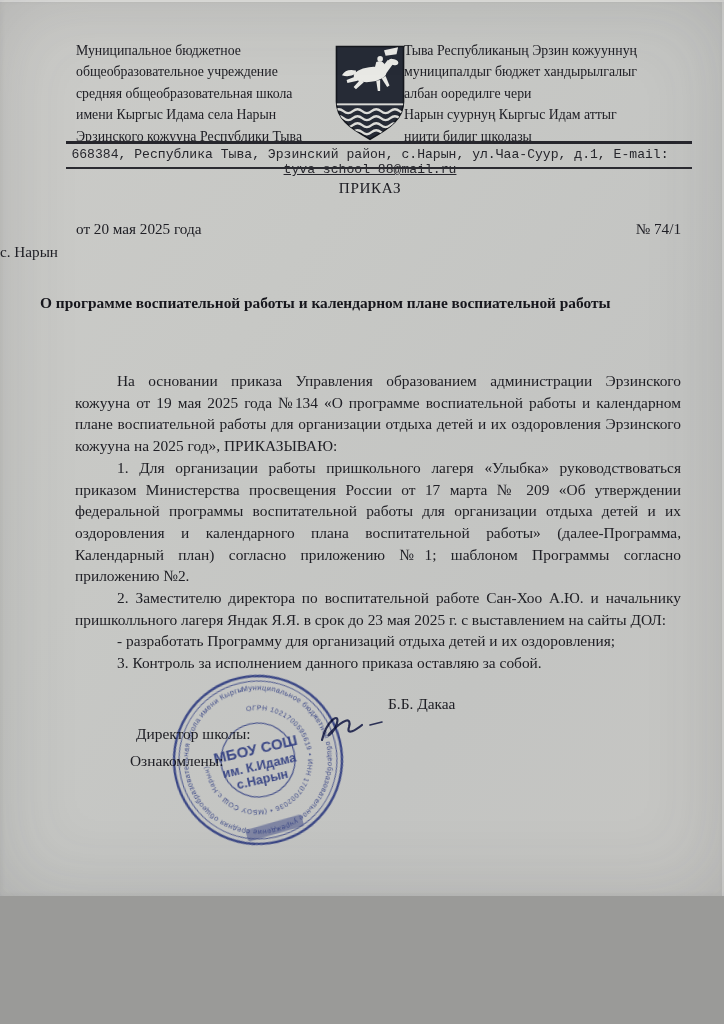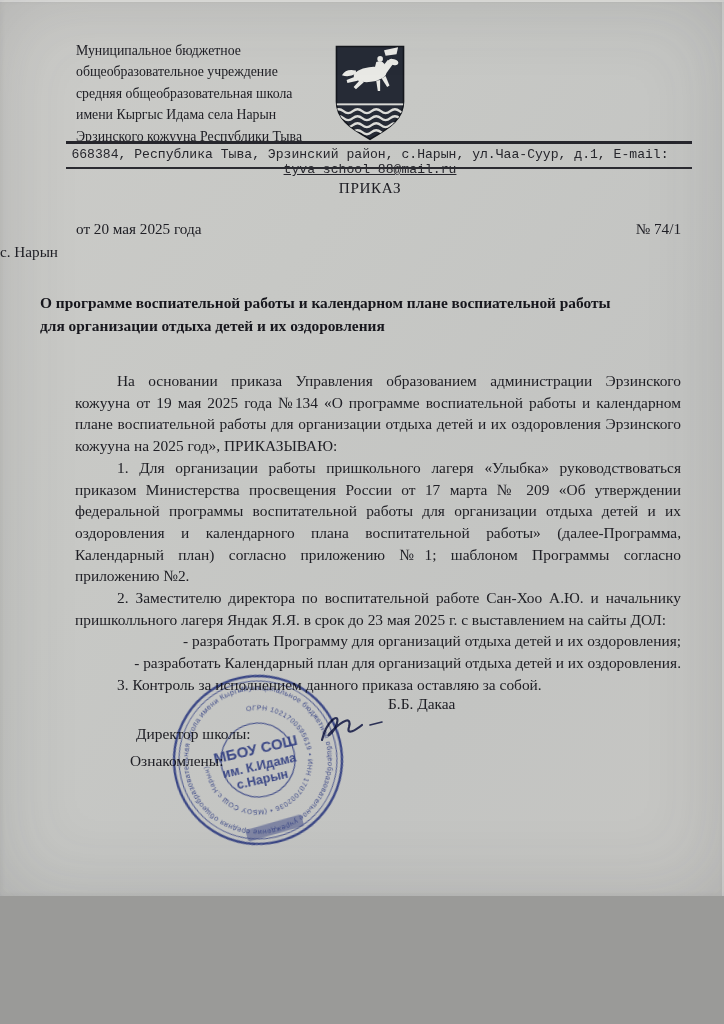--- a/index.html
+++ b/index.html
@@ -32,21 +32,21 @@
   .date-line{position:absolute;left:76px;top:220px;font-size:15.2px;}
   .doc-number{position:absolute;right:43px;top:220px;font-size:15.2px;}
   .place{position:absolute;left:0;top:243px;width:100%;text-align:left;font-size:15.2px;}
 
   .subject{position:absolute;left:40px;top:292px;width:644px;text-align:left;
     font-weight:bold;font-size:15.4px;line-height:22.5px;color:#17171d;}
 
   .body-text{position:absolute;left:75px;top:370px;width:606px;
     font-size:15.4px;line-height:21.7px;text-align:justify;}
   .body-text p{margin:0;text-indent:42px;}
-  .body-text p.sub{text-align:right;}
+  .body-text p.sub{text-align:left;}
 
   .sig-role{position:absolute;left:136px;top:725px;font-size:15.4px;}
   .sig-name{position:absolute;left:388px;top:695px;font-size:15.4px;}
   .sig-ack{position:absolute;left:130px;top:752px;font-size:15.4px;}
   .sig-script{position:absolute;left:316px;top:708px;width:72px;height:42px;}
 
   .stamp{
     position:absolute;left:168px;top:670px;width:180px;height:180px;
     transform:rotate(-13deg);
     mix-blend-mode:multiply;opacity:.92;filter:blur(.3px);
@@ -95,43 +95,48 @@
         <g stroke="#dcdcd8" stroke-width="3" fill="none">
           <path d="M4,88 q6,-5 12,0 t12,0 t12,0 t12,0 t12,0 t12,0 t12,0 t12,0"></path>
           <path d="M4,97 q6,-5 12,0 t12,0 t12,0 t12,0 t12,0 t12,0 t12,0 t12,0"></path>
           <path d="M4,106 q6,-5 12,0 t12,0 t12,0 t12,0 t12,0 t12,0 t12,0 t12,0"></path>
           <path d="M4,115 q6,-5 12,0 t12,0 t12,0 t12,0 t12,0 t12,0 t12,0 t12,0"></path>
         </g>
       </g>
     </svg>
   </div>
 
+  <div class="org-right">
+    <div>Тыва Республиканың Эрзин кожууннуң</div>
+    <div>муниципалдыг бюджет хандырылгалыг</div>
+    <div>албан ооредилге чери</div>
+    <div>Нарын суурнуң Кыргыс Идам аттыг</div>
+    <div>ниити билиг школазы</div>
+  </div>
 
   <div class="rule-top"></div>
   <div class="address">
     <span>668384, Республика Тыва, Эрзинский район, с.Нарын, ул.Чаа-Суур, д.1, E-mail: </span><span class="email">tyva_school_88@mail.ru</span>
   </div>
   <div class="rule-bottom"></div>
 
   <div class="doc-type">ПРИКАЗ</div>
   <div class="date-line">от 20 мая 2025 года</div>
   <div class="doc-number">№ 74/1</div>
   <div class="place">с. Нарын</div>
 
   <div class="subject">
     <div>О программе воспиательной работы и календарном плане воспиательной работы</div>
-    <div>для организации отдыха детей и их оздоровления</div>
   </div>
 
   <div class="body-text">
     <p>На основании приказа Управления образованием администрации Эрзинского кожууна от 19 мая 2025 года №134 «О программе воспиательной работы и календарном плане воспиательной работы для организации отдыха детей и их оздоровления Эрзинского кожууна на 2025 год», ПРИКАЗЫВАЮ:</p>
     <p>1. Для организации работы пришкольного лагеря «Улыбка» руководствоваться приказом Министерства просвещения России от 17 марта № 209 «Об утверждении федеральной программы воспитательной работы для организации отдыха детей и их оздоровления и календарного плана воспитательной работы» (далее-Программа, Календарный план) согласно приложению №1; шаблоном Программы согласно приложению №2.</p>
     <p>2. Заместителю директора по воспитательной работе Сан-Хоо А.Ю. и начальнику пришколльного лагеря Яндак Я.Я. в срок до 23 мая 2025 г. с выставлением на сайты ДОЛ:</p>
     <p class="sub">- разработать Программу для организаций отдыха детей и их оздоровления;</p>
-    <p class="sub">- разработать Календарный план для организаций отдыха детей и их оздоровления.</p>
     <p>3. Контроль за исполнением данного приказа оставляю за собой.</p>
   </div>
 
   <div class="sig-role">Директор школы:</div>
   <div class="sig-script">
     <svg viewBox="0 0 72 42" width="72" height="42" xmlns="http://www.w3.org/2000/svg">
       <g stroke="#2b3055" fill="none" stroke-linecap="round">
         <path d="M6,32 C11,12 24,4 21,15 C18,26 7,32 16,23 C27,12 36,8 33,19 C30,28 40,22 46,17" stroke-width="2.2"></path>
         <path d="M54,17 l12,-3" stroke-width="1.6"></path>
       </g>

